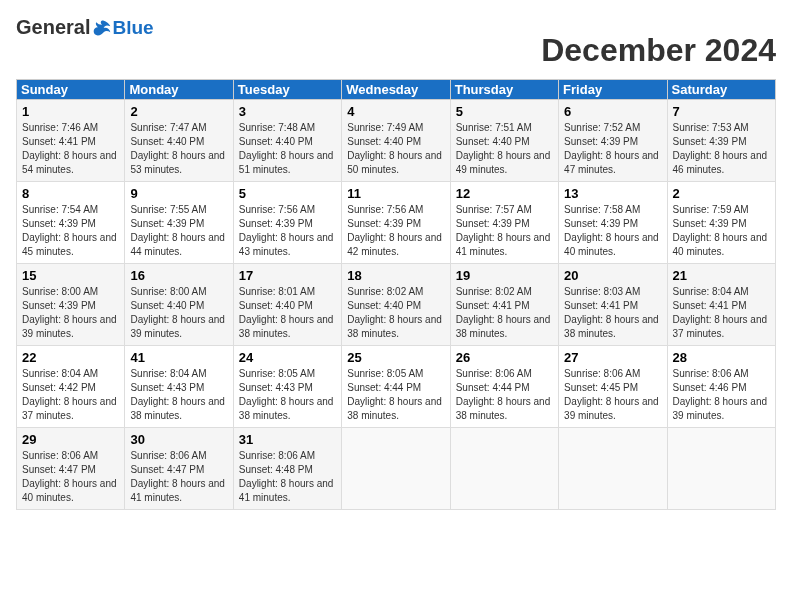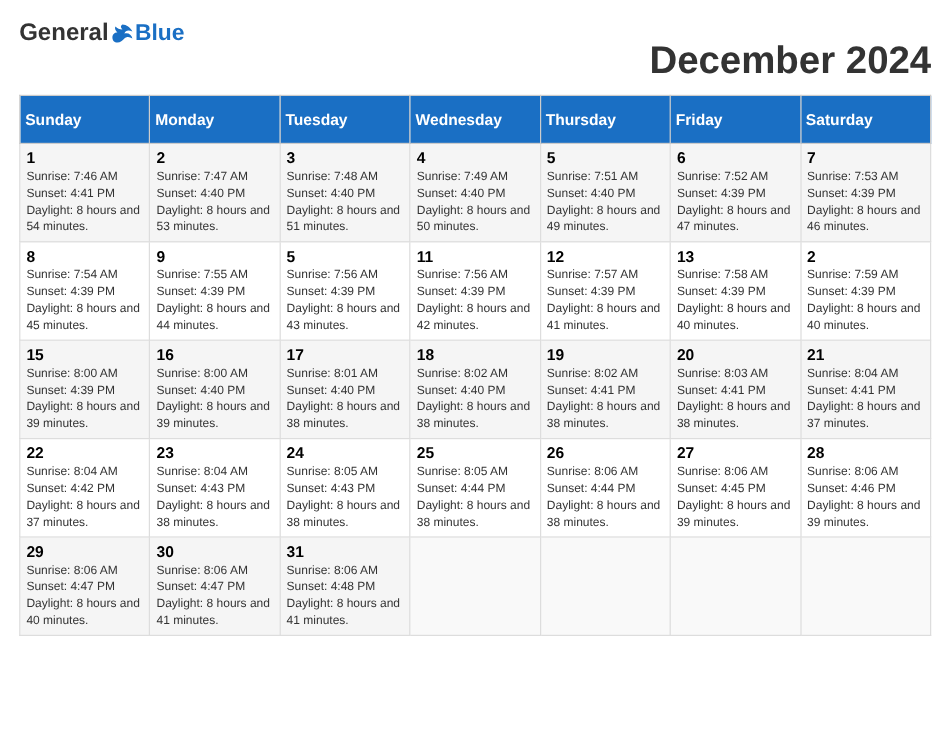--- a/index.html
+++ b/index.html
@@ -55,21 +55,21 @@
       color: #555;
     }
     .calendar {
       width: 100%;
       border-collapse: collapse;
       font-size: 11px;
     }
     .calendar thead tr th {
       background-color: #1a6fc4;
       color: #fff;
-      padding: 12px 4px;
+      padding: 2px 4px;
       text-align: left;
       font-size: 13px;
       font-weight: bold;
       border: 1px solid #ccc;
     }
     .calendar tbody tr td {
       vertical-align: top;
       padding: 4px 5px;
       border: 1px solid #ddd;
       min-height: 80px;
@@ -305,21 +305,21 @@
       <tr>
         <td>
         <span class="day-num">22</span>
         <div class="day-info">
           Sunrise: 8:04 AM<br>
           Sunset: 4:42 PM<br>
           Daylight: 8 hours and 37 minutes.
         </div>
       </td>
         <td>
-        <span class="day-num">23</span>
+        <span class="day-num">41</span>
         <div class="day-info">
           Sunrise: 8:04 AM<br>
           Sunset: 4:43 PM<br>
           Daylight: 8 hours and 38 minutes.
         </div>
       </td>
         <td>
         <span class="day-num">24</span>
         <div class="day-info">
           Sunrise: 8:05 AM<br>

